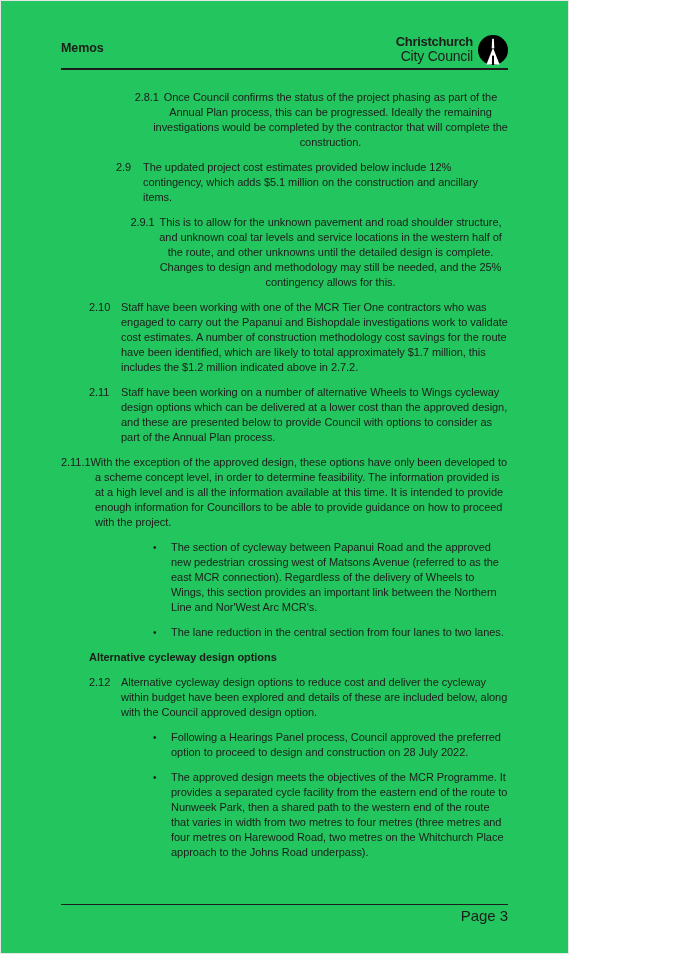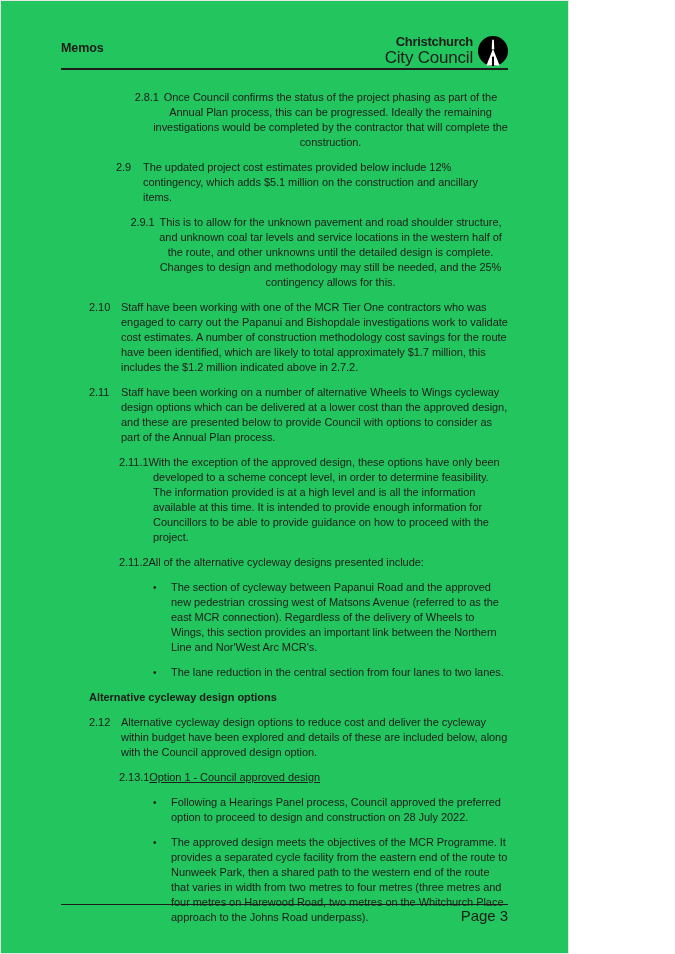--- a/index.html
+++ b/index.html
@@ -13,34 +13,34 @@
     color:#1d1d1b;
     overflow:hidden;
   }
   
   .header{padding:34px 60px 0 60px;}
   .header-row{display:flex;justify-content:space-between;align-items:flex-start;height:32px;}
   .memo-title{font-size:12.5px;font-weight:700;letter-spacing:-0.1px;padding-top:6px;}
   .brand{display:flex;align-items:center;gap:5px;}
   .brand-text{text-align:right;line-height:1.08;}
   .brand-l1{font-size:13px;font-weight:700;letter-spacing:-0.3px;}
-  .brand-l2{font-size:17px;letter-spacing:-0.2px;}
+  .brand-l2{font-size:14px;letter-spacing:-0.2px;}
   .logo-mark{width:30px;height:30px;display:block;}
   .header-rule{border-top:2px solid #1d1d1b;margin-top:1px;}
   
   .content{padding:20px 60px 0 60px;font-size:11px;line-height:15px;letter-spacing:-0.05px;}
   .blk{margin:0 0 10px 0;}
   .heading{font-weight:700;margin-left:28px;}
   .n1 {margin-left:28px;padding-left:32px;text-indent:-32px;}
   .n1 > .num {display:inline-block;width:32px;text-indent:0;}
   .n2 {margin-left:58px;padding-left:34px;text-indent:-34px;text-align:center;}
   .n2 > .num {display:inline-block;width:34px;text-indent:0;}
   .n9 {margin-left:55px;padding-left:27px;text-indent:-27px;}
   .n9 > .num {display:inline-block;width:27px;text-indent:0;}
-  .n2b{margin-left:58px;padding-left:34px;text-indent:-34px;}
+  .n2b{padding-left:34px;text-indent:-34px;}
   .n2b > .num {display:inline;}
   .bullet{margin-left:92px;padding-left:18px;text-indent:-18px;}
   .bullet > .bul{display:inline-block;width:18px;text-indent:0;font-size:10px;}
   .run-b{font-weight:700;}
   .run-u{text-decoration:underline;}
   
   .footer{position:absolute;left:60px;right:60px;top:903px;border-top:1.5px solid #1d1d1b;}
   .page-number{text-align:right;font-size:15px;padding-top:2px;letter-spacing:-0.05px;}
 </style>
 </head>
@@ -69,26 +69,24 @@
     <div class="header-rule"></div>
   </div>
 
   <div class="content" id="doc-content">
       <p class="blk n2"><span class="num">2.8.1</span><span class="">Once Council confirms the status of the project phasing as part of the Annual Plan process, this can be progressed. Ideally the remaining investigations would be completed by the contractor that will complete the construction.</span></p>
       <p class="blk n9"><span class="num">2.9</span><span class="">The updated project cost estimates provided below include 12% contingency, which adds $5.1 million on the construction and ancillary items.</span></p>
       <p class="blk n2"><span class="num">2.9.1</span><span class="">This is to allow for the unknown pavement and road shoulder structure, and unknown coal tar levels and service locations in the western half of the route, and other unknowns until the detailed design is complete. Changes to design and methodology may still be needed, and the 25% contingency allows for this.</span></p>
       <p class="blk n1"><span class="num">2.10</span><span class="">Staff have been working with one of the MCR Tier One contractors who was engaged to carry out the Papanui and Bishopdale investigations work to validate cost estimates. A number of construction methodology cost savings for the route have been identified, which are likely to total approximately $1.7 million, this includes the $1.2 million indicated above in 2.7.2.</span></p>
       <p class="blk n1"><span class="num">2.11</span><span class="">Staff have been working on a number of alternative Wheels to Wings cycleway design options which can be delivered at a lower cost than the approved design, and these are presented below to provide Council with options to consider as part of the Annual Plan process.</span></p>
       <p class="blk n2b"><span class="num">2.11.1</span><span class="">With the exception of the approved design, these options have only been developed to a scheme concept level, in order to determine feasibility. The information provided is at a high level and is all the information available at this time. It is intended to provide enough information for Councillors to be able to provide guidance on how to proceed with the project.</span></p>
-      <p class="blk n2b"><span class="num">2.11.2</span><span class="">All of the alternative cycleway designs presented include:</span></p>
       <p class="blk bullet"><span class="bul">•</span><span class="">The section of cycleway between Papanui Road and the approved new pedestrian crossing west of Matsons Avenue (referred to as the east MCR connection). Regardless of the delivery of Wheels to Wings, this section provides an important link between the Northern Line and Nor'West Arc MCR's.</span></p>
       <p class="blk bullet"><span class="bul">•</span><span class="">The lane reduction in the central section from four lanes to two lanes.</span></p>
       <p class="blk heading"><span class="">Alternative cycleway design options</span></p>
       <p class="blk n1"><span class="num">2.12</span><span class="">Alternative cycleway design options to reduce cost and deliver the cycleway within budget have been explored and details of these are included below, along with the Council approved design option.</span></p>
-      <p class="blk n2b"><span class="num">2.13.1</span><span class="run-u">Option 1 - Council approved design</span></p>
       <p class="blk bullet"><span class="bul">•</span><span class="">Following a Hearings Panel process, Council approved the preferred option to proceed to design and construction on 28 July 2022.</span></p>
       <p class="blk bullet"><span class="bul">•</span><span class="">The approved design meets the objectives of the MCR Programme. It provides a separated cycle facility from the eastern end of the route to Nunweek Park, then a shared path to the western end of the route that varies in width from two metres to four metres (three metres and four metres on Harewood Road, two metres on the Whitchurch Place approach to the Johns Road underpass).</span></p>
     </div>
 
   <div class="footer">
     <div class="page-number">Page 3</div>
   </div>
 
 </div>
 

